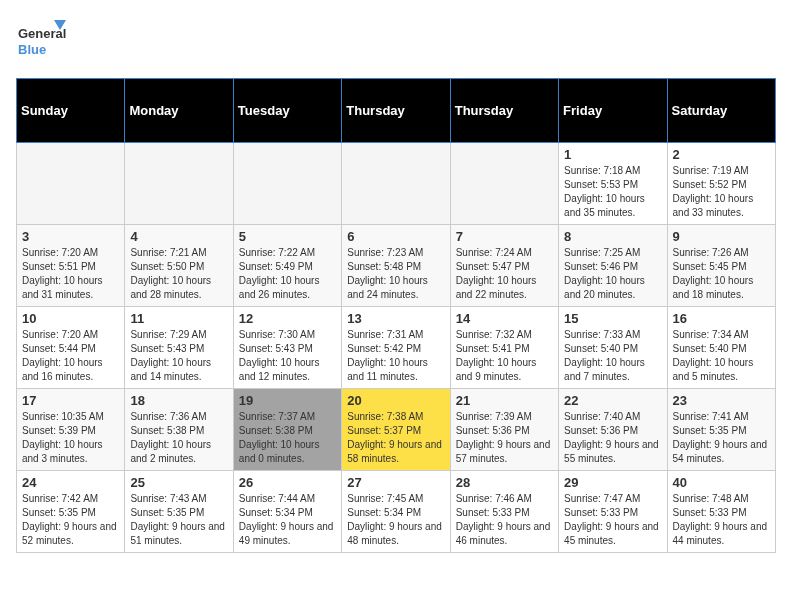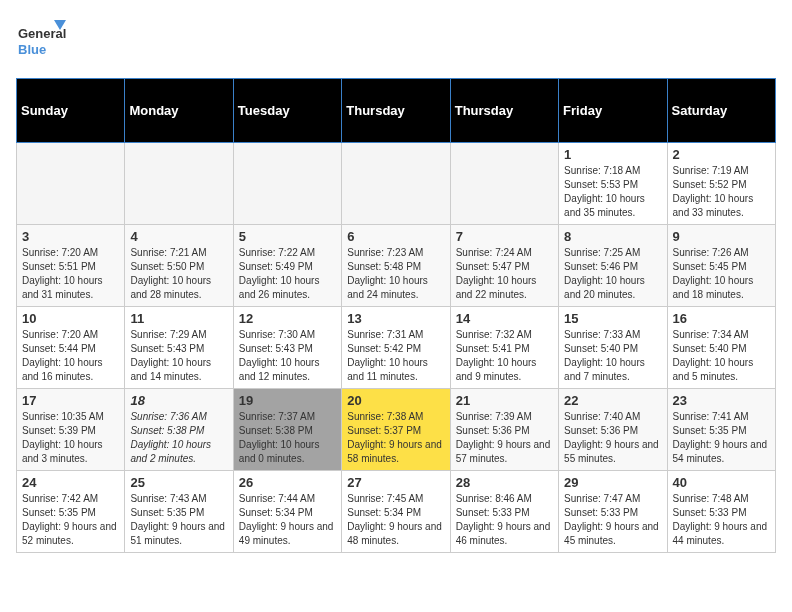--- a/index.html
+++ b/index.html
@@ -242,21 +242,21 @@
       </tr>
       <tr>
         <td style="background: rgb(248, 248, 248);">
           <span class="day-num">17</span>
           <div class="day-info">
             <div>Sunrise: 10:35 AM</div>
             <div>Sunset: 5:39 PM</div>
             <div>Daylight: 10 hours and 3 minutes.</div>
           </div>
         </td>
-        <td style="background: rgb(248, 248, 248); font-style: italic;">
+        <td style="background: rgb(248, 248, 248);">
           <span class="day-num">18</span>
           <div class="day-info">
             <div>Sunrise: 7:36 AM</div>
             <div>Sunset: 5:38 PM</div>
             <div>Daylight: 10 hours and 2 minutes.</div>
           </div>
         </td>
         <td style="background: #a3a3a3;">
           <span class="day-num">19</span>
           <div class="day-info">
@@ -327,21 +327,21 @@
           <span class="day-num">27</span>
           <div class="day-info">
             <div>Sunrise: 7:45 AM</div>
             <div>Sunset: 5:34 PM</div>
             <div>Daylight: 9 hours and 48 minutes.</div>
           </div>
         </td>
         <td>
           <span class="day-num">28</span>
           <div class="day-info">
-            <div>Sunrise: 8:46 AM</div>
+            <div>Sunrise: 7:46 AM</div>
             <div>Sunset: 5:33 PM</div>
             <div>Daylight: 9 hours and 46 minutes.</div>
           </div>
         </td>
         <td>
           <span class="day-num">29</span>
           <div class="day-info">
             <div>Sunrise: 7:47 AM</div>
             <div>Sunset: 5:33 PM</div>
             <div>Daylight: 9 hours and 45 minutes.</div>

